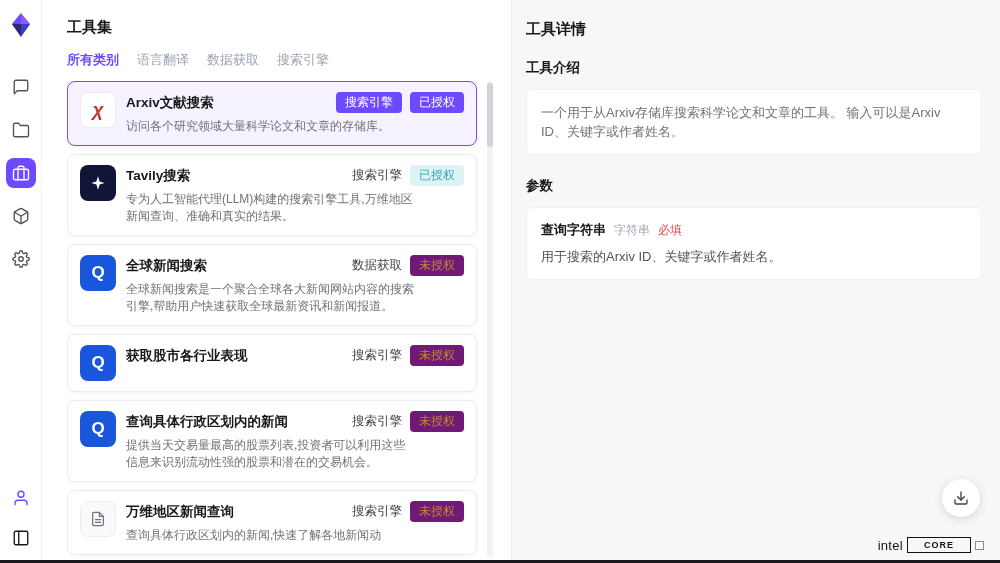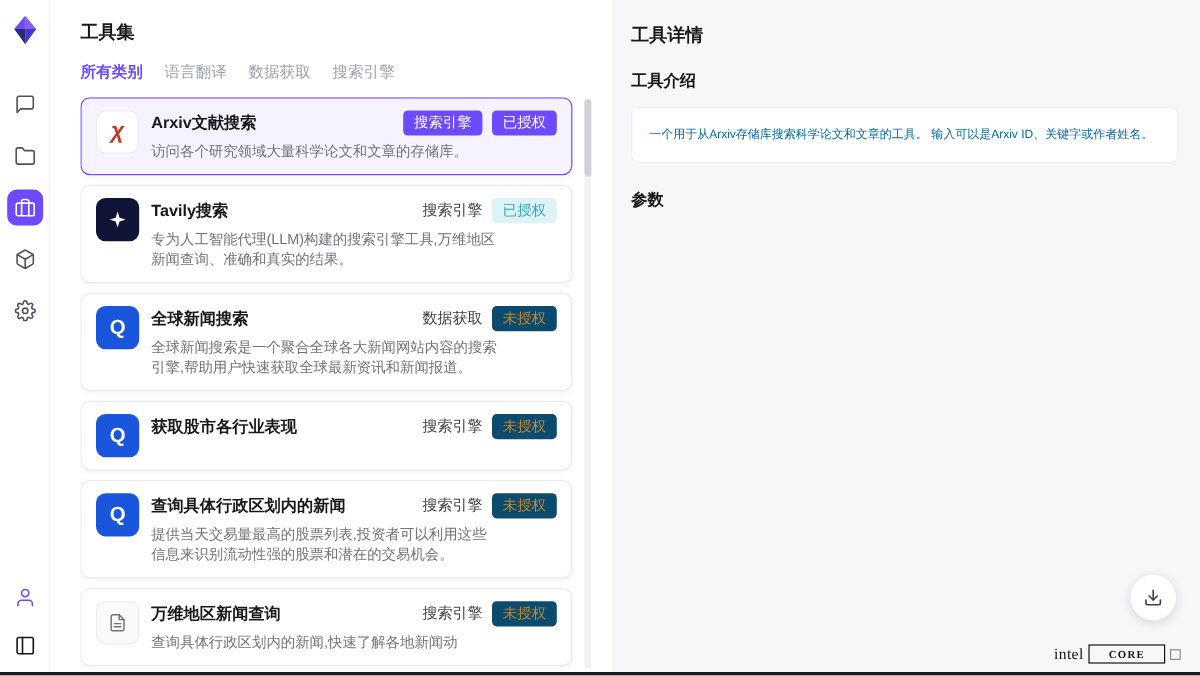--- a/index.html
+++ b/index.html
@@ -63,47 +63,47 @@
   .icon-doc { background:#fafafa; border:1px solid #ececf0; }
 
   .card-body { flex:1; min-width:0; }
   .card-head { display:flex; align-items:center; }
   .tool-name { font-size:13.5px; font-weight:700; line-height:20px; }
   .badges { margin-left:auto; display:flex; gap:8px; align-items:center; }
   .badge { font-size:12px; padding:2px 9px; border-radius:4px; white-space:nowrap; }
   .badge-purple { background:#6d4aff; color:#fff; }
   .cat-text { font-size:12.5px; color:#3f3f46; white-space:nowrap; }
   .badge-cyan { background:#def3f6; color:#2fa8bd; }
-  .badge-amber { background:#0c4a6e; color:#c08a2d; }
+  .badge-amber { background:#701a75; color:#c08a2d; }
   .tool-desc { font-size:12px; line-height:17px; color:#71717a; margin-top:5px; max-width:288px; }
 
   
   .detail-panel { flex:1; padding:16px 18px 14px 14px; }
   .detail-title { font-size:15px; font-weight:700; margin:4px 0 20px; }
   .section-title { font-size:13.5px; font-weight:700; margin:0 0 12px; }
   .detail-card {
     background:#fff; border:1px solid #f0f0f2; border-radius:6px;
     padding:13px 14px; margin-bottom:22px;
   }
-  .intro-text { font-size:10px; color:#0369a1; line-height:19px; }
+  .intro-text { font-size:13px; color:#737373; line-height:19px; }
   .param-head { display:flex; align-items:baseline; gap:8px; }
   .param-name { font-size:13px; font-weight:700; }
   .param-type { font-size:12px; color:#9ca3af; }
   .param-required { font-size:12px; color:#e5484d; }
   .param-desc { font-size:13px; color:#52525b; margin-top:9px; }
 
   
   .fab {
     position:absolute; right:20px; bottom:46px; width:38px; height:38px;
     border-radius:50%; background:#fff; box-shadow:0 2px 10px rgba(0,0,0,.14);
     display:flex; align-items:center; justify-content:center; color:#374151; cursor:pointer;
   }
   .intel-badge {
     position:absolute; right:16px; bottom:10px;
-    display:flex; align-items:center; gap:4px; color:#141417;font-family:Liberation Serif, serif;
+    display:flex; align-items:center; gap:4px; color:#141417;
   }
   .intel-word { font-size:13px; letter-spacing:.3px; }
   .core-box { font-size:9px; font-weight:700; letter-spacing:1px; border:1px solid #141417; padding:2px 16px; }
   .core-tier { width:9px; height:9px; border:1px solid #8b8b90; }
 
   .bottom-edge { position:absolute; left:0; right:0; bottom:0; height:3px; background:#1a1b1e; }
 
   svg { display:block; }
 </style>
 </head>
@@ -286,20 +286,28 @@
 
 <section class="detail-panel">
   <h2 class="detail-title">工具详情</h2>
 
   <h3 class="section-title">工具介绍</h3>
   <div class="detail-card">
     <div class="intro-text">一个用于从Arxiv存储库搜索科学论文和文章的工具。 输入可以是Arxiv ID、关键字或作者姓名。</div>
   </div>
 
   <h3 class="section-title">参数</h3>
+  <div class="detail-card">
+    <div class="param-head">
+      <span class="param-name">查询字符串</span>
+      <span class="param-type">字符串</span>
+      <span class="param-required">必填</span>
+    </div>
+    <div class="param-desc">用于搜索的Arxiv ID、关键字或作者姓名。</div>
+  </div>
 </section>
 
 <div class="fab">
   <span>
     <svg width="16" height="16" viewBox="0 0 24 24" fill="none" stroke="currentColor" stroke-width="2" stroke-linecap="round" stroke-linejoin="round">
         <path d="M21 15v4a2 2 0 0 1-2 2H5a2 2 0 0 1-2-2v-4"></path>
         <polyline points="7 10 12 15 17 10"></polyline>
         <line x1="12" y1="15" x2="12" y2="3"></line>
       </svg>
   </span>

